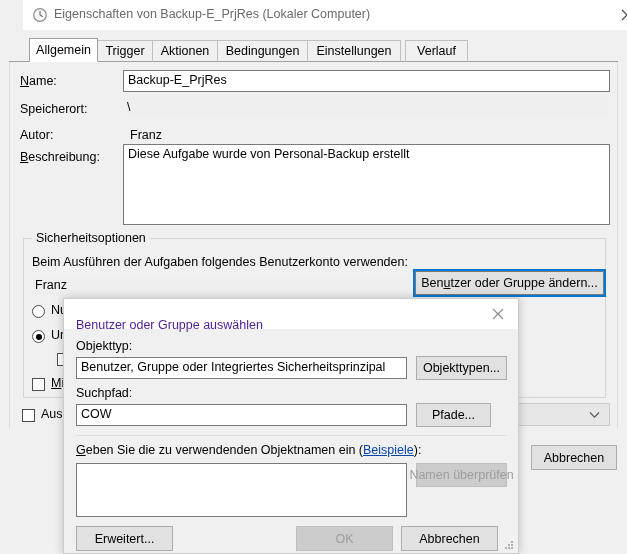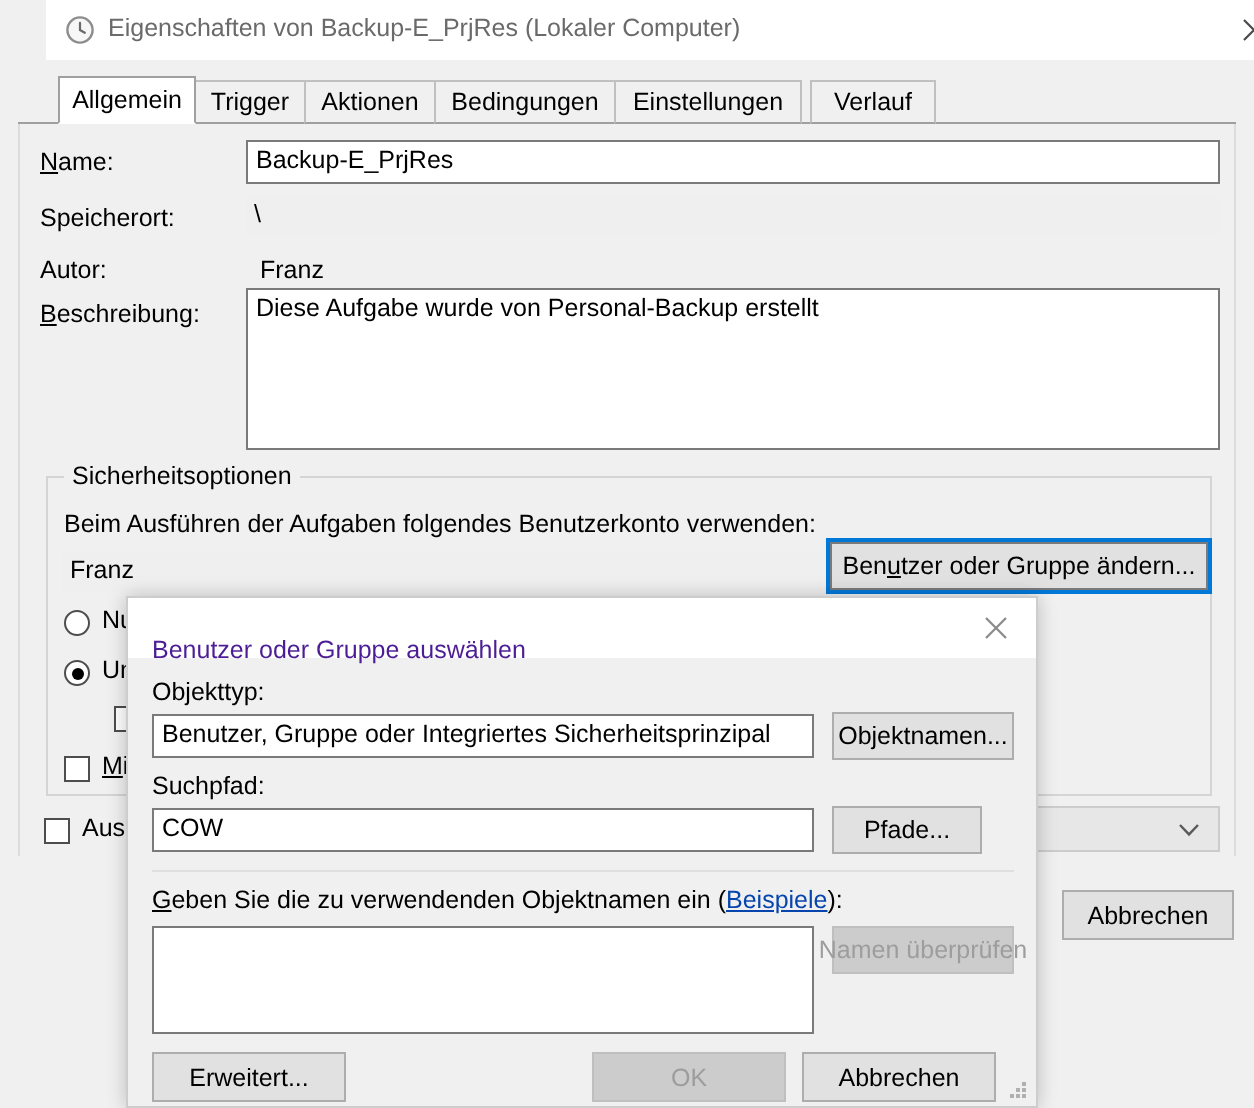--- a/index.html
+++ b/index.html
@@ -187,21 +187,21 @@
       </div>
     </div>
 
     <div class="modal-body">
 
       <div class="lbl" style="left:12px;top:10px;">Objekttyp:</div>
       <div class="txtbox" style="left:12px;top:28px;width:331px;height:22px;">
         <span>Benutzer, Gruppe oder Integriertes Sicherheitsprinzipal</span>
       </div>
       <div class="btn" style="left:352px;top:27px;width:91px;height:24px;">
-        <span>Objektnamen...</span>
+        <span>Objekttypen...</span>
       </div>
 
       <div class="lbl" style="left:12px;top:57px;">Suchpfad:</div>
       <div class="txtbox" style="left:12px;top:75px;width:331px;height:22px;">
         <span>COW</span>
       </div>
       <div class="btn" style="left:352px;top:74px;width:75px;height:24px;">
         <span>Pfade...</span>
       </div>
 

